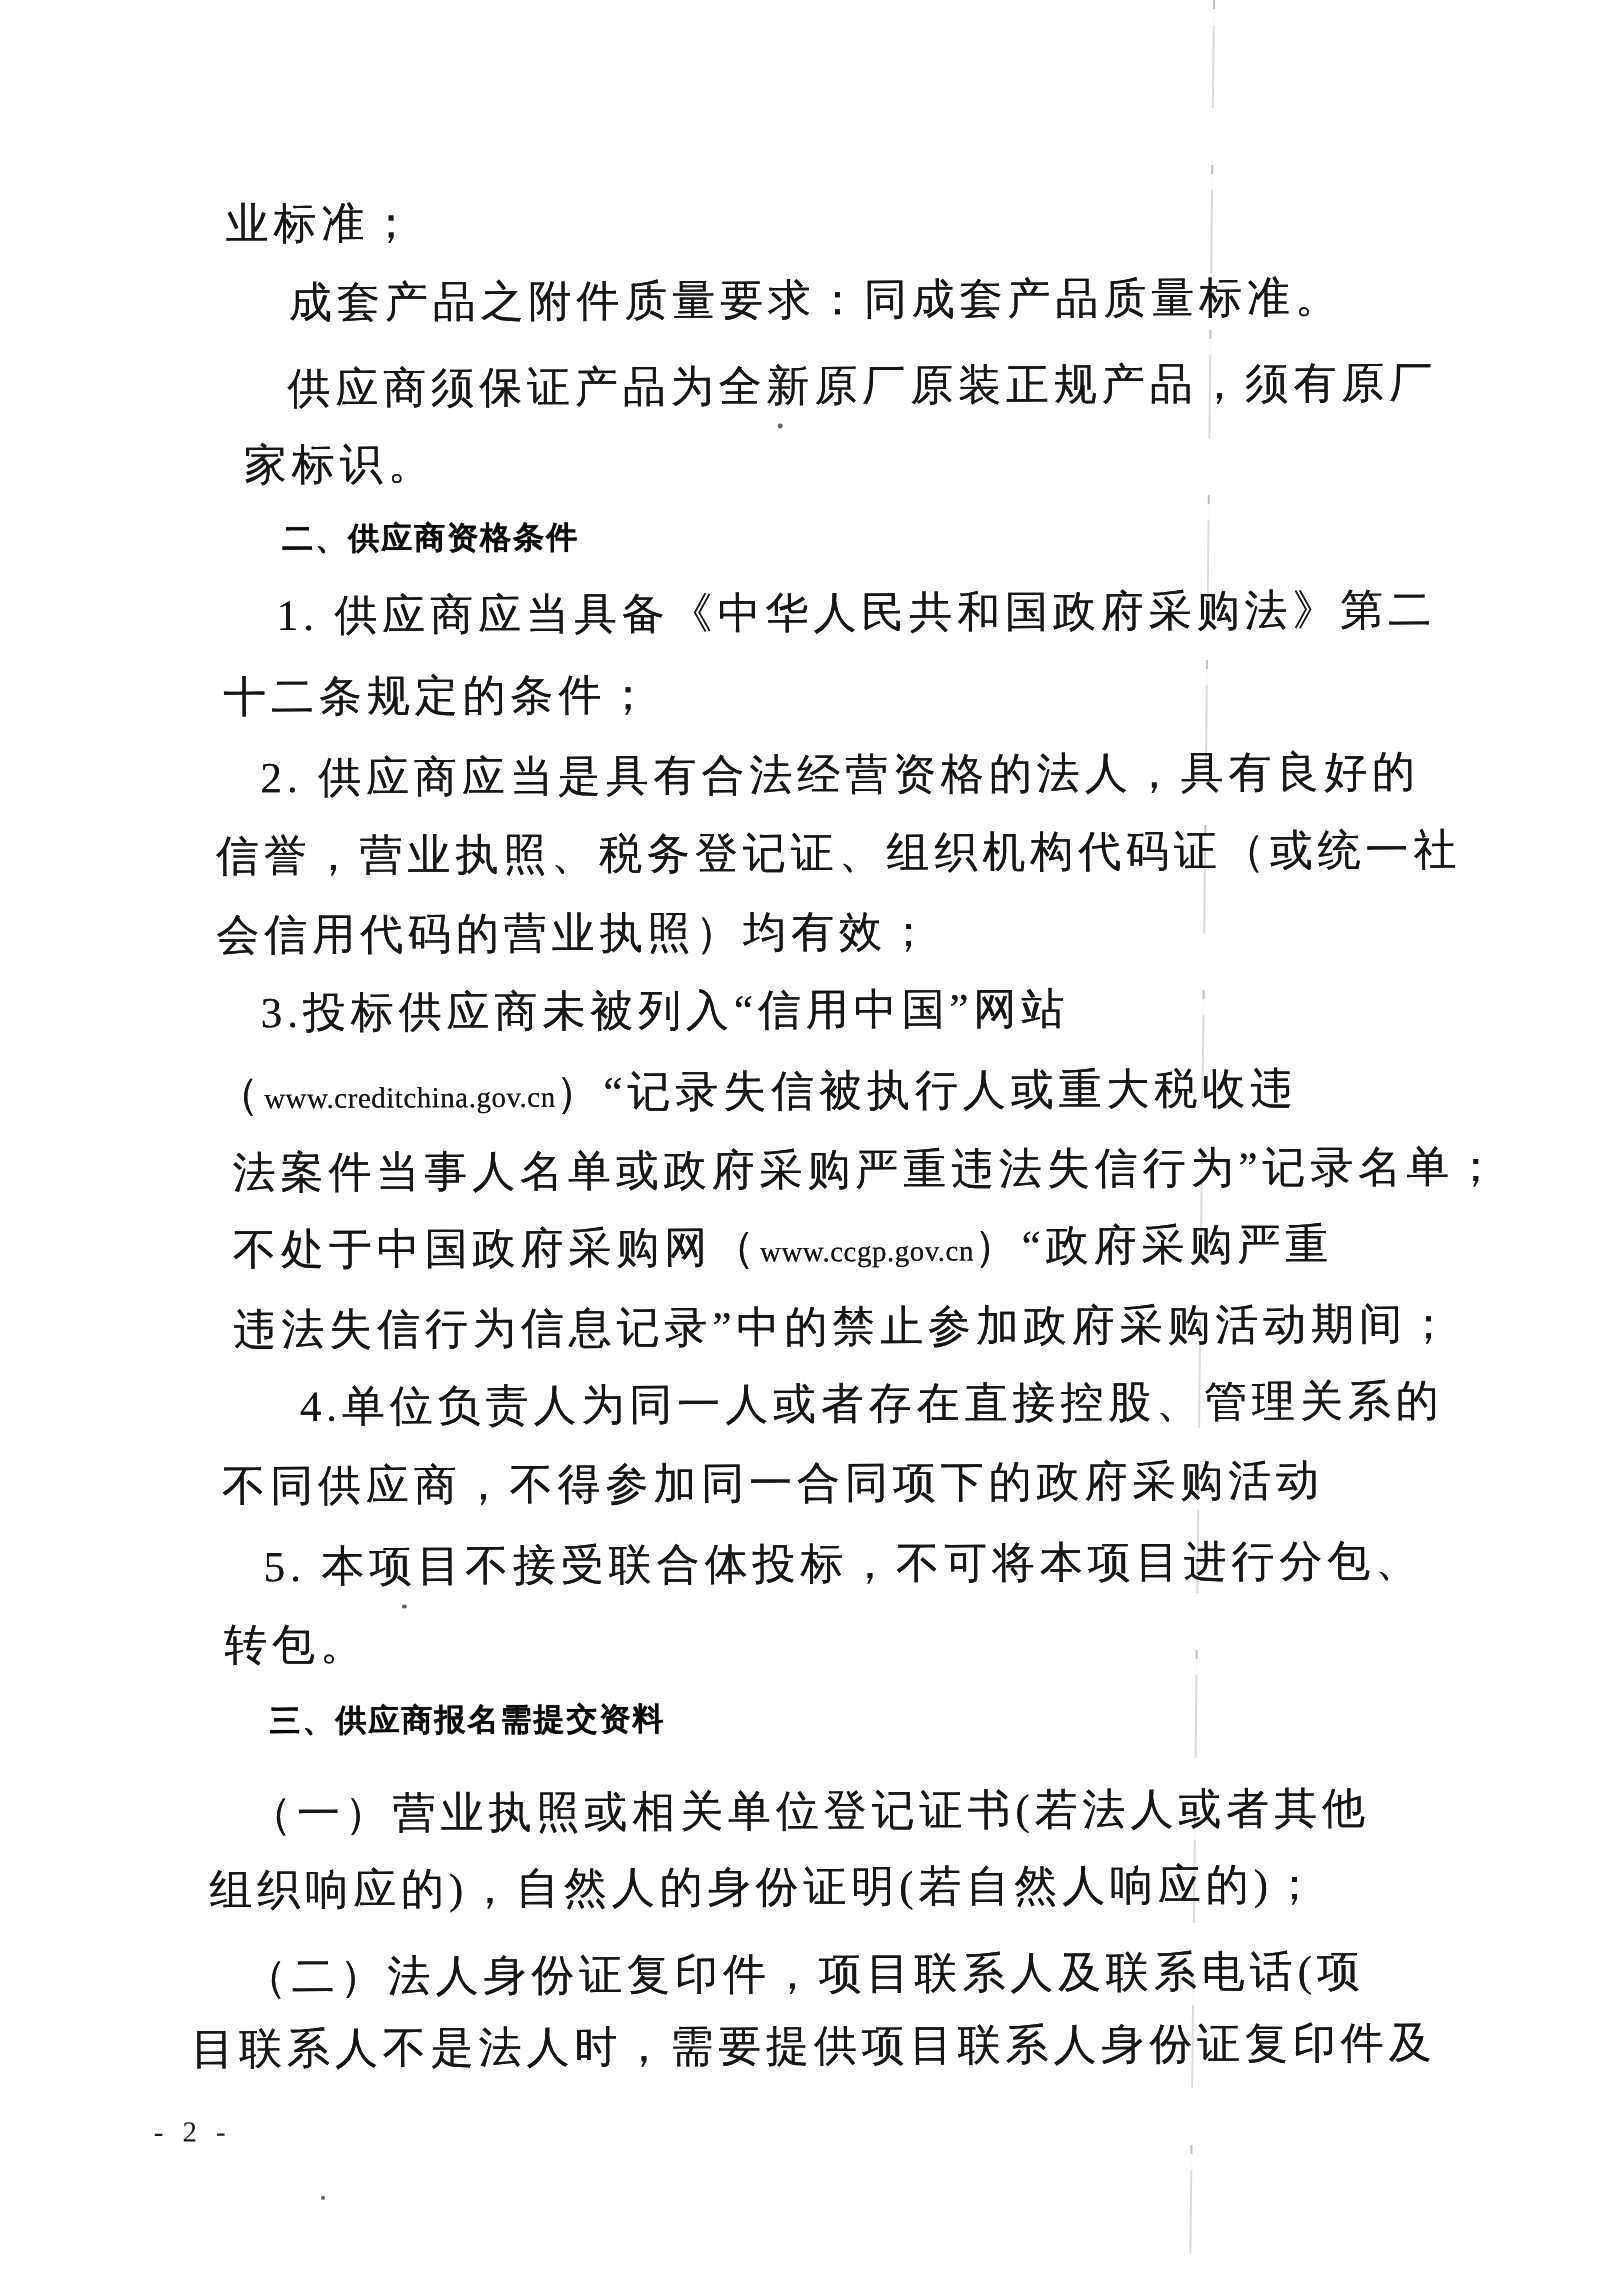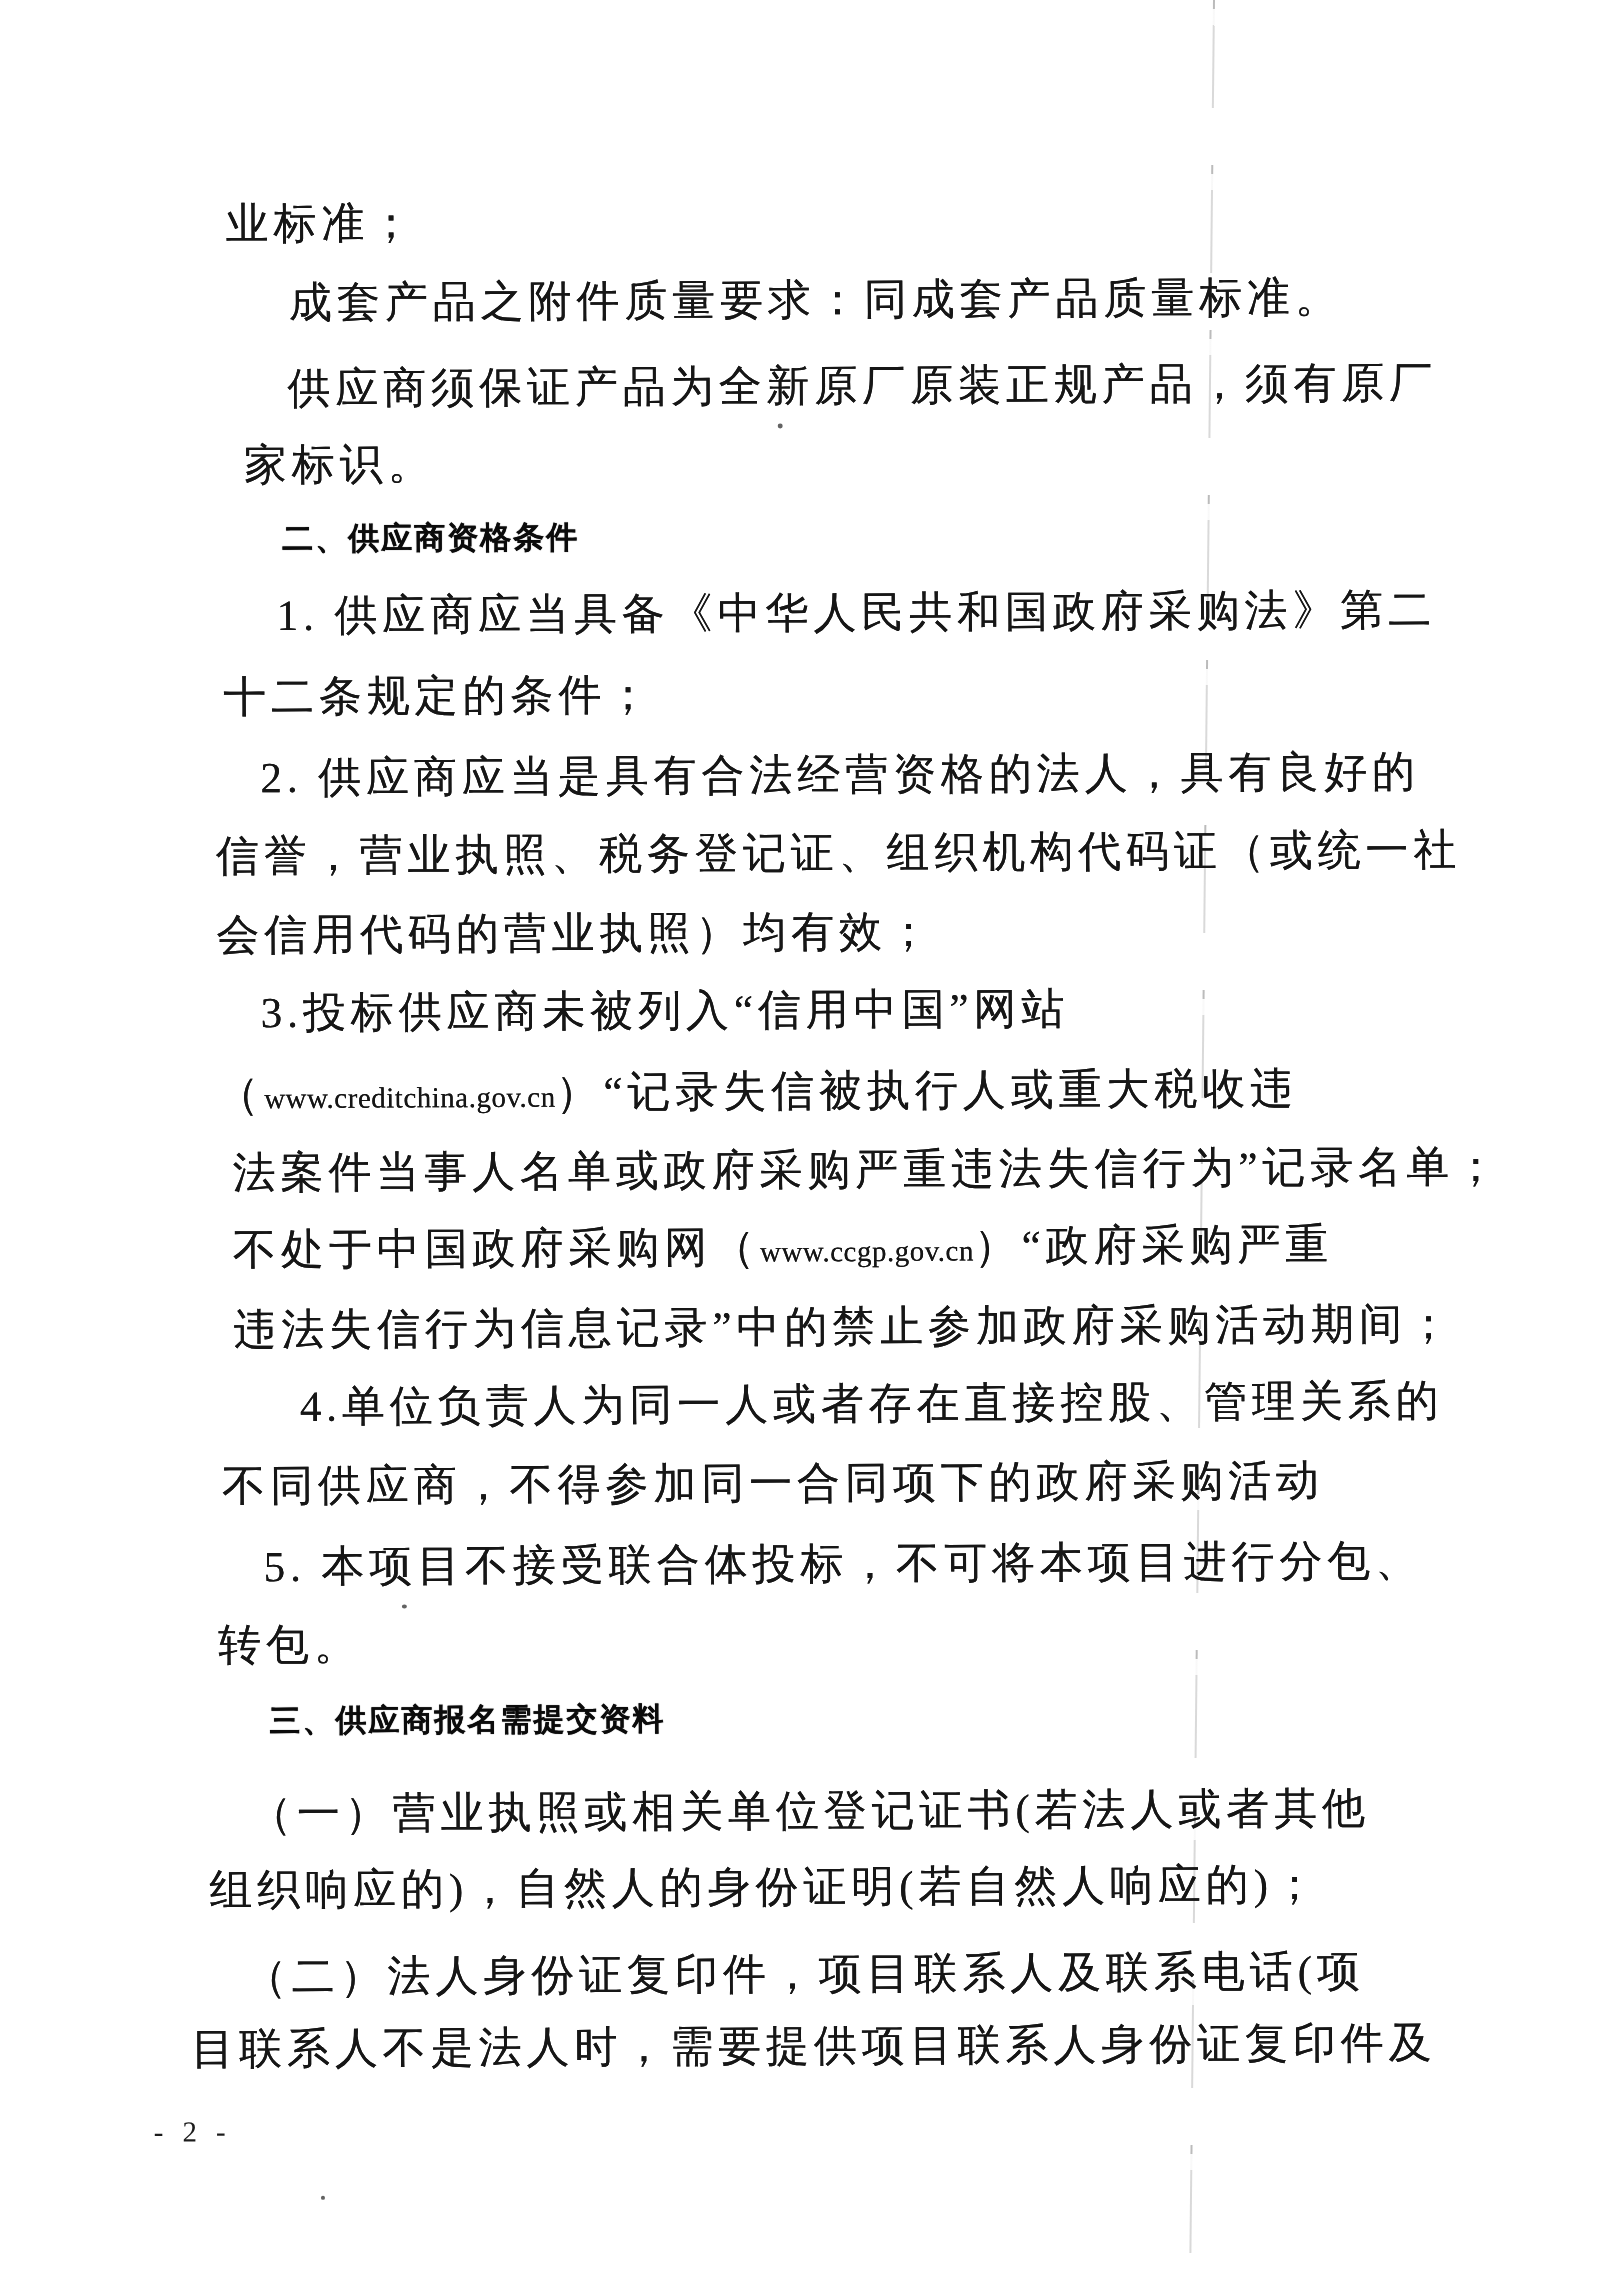--- a/index.html
+++ b/index.html
@@ -106,21 +106,21 @@
     <div class="ln" style="top:1066px;left:212px"><span>（</span><span class="latin">www.creditchina.gov.cn</span><span>）“记录失信被执行人或重大税收违</span></div>
 
     <div class="ln" style="top:1145px;left:228px">法案件当事人名单或政府采购严重违法失信行为”记录名单；</div>
 
     <div class="ln" style="top:1222px;left:228px"><span>不处于中国政府采购网（</span><span class="latin">www.ccgp.gov.cn</span><span>）“政府采购严重</span></div>
 
     <div class="ln" style="top:1302px;left:228px">违法失信行为信息记录”中的禁止参加政府采购活动期间；</div>
     <div class="ln" style="top:1379px;left:294px">4.单位负责人为同一人或者存在直接控股、管理关系的</div>
     <div class="ln" style="top:1458px;left:216px">不同供应商，不得参加同一合同项下的政府采购活动</div>
     <div class="ln" style="top:1539px;left:257px">5. 本项目不接受联合体投标，不可将本项目进行分包、</div>
-    <div class="ln" style="top:1617px;left:211px">转包。</div>
+    <div class="ln" style="top:1617px;left:217px">转包。</div>
 
     <div class="ln hd" style="top:1699px;left:262px">三、供应商报名需提交资料</div>
 
     <div class="ln" style="top:1786px;left:241px">（一）营业执照或相关单位登记证书(若法人或者其他</div>
     <div class="ln" style="top:1862px;left:201px">组织响应的)，自然人的身份证明(若自然人响应的)；</div>
     <div class="ln" style="top:1949px;left:235px">（二）法人身份证复印件，项目联系人及联系电话(项</div>
     <div class="ln" style="top:2021px;left:182px">目联系人不是法人时，需要提供项目联系人身份证复印件及</div>
 
     <div class="pgnum" style="top:2115px;left:144px">- 2 -</div>
 

